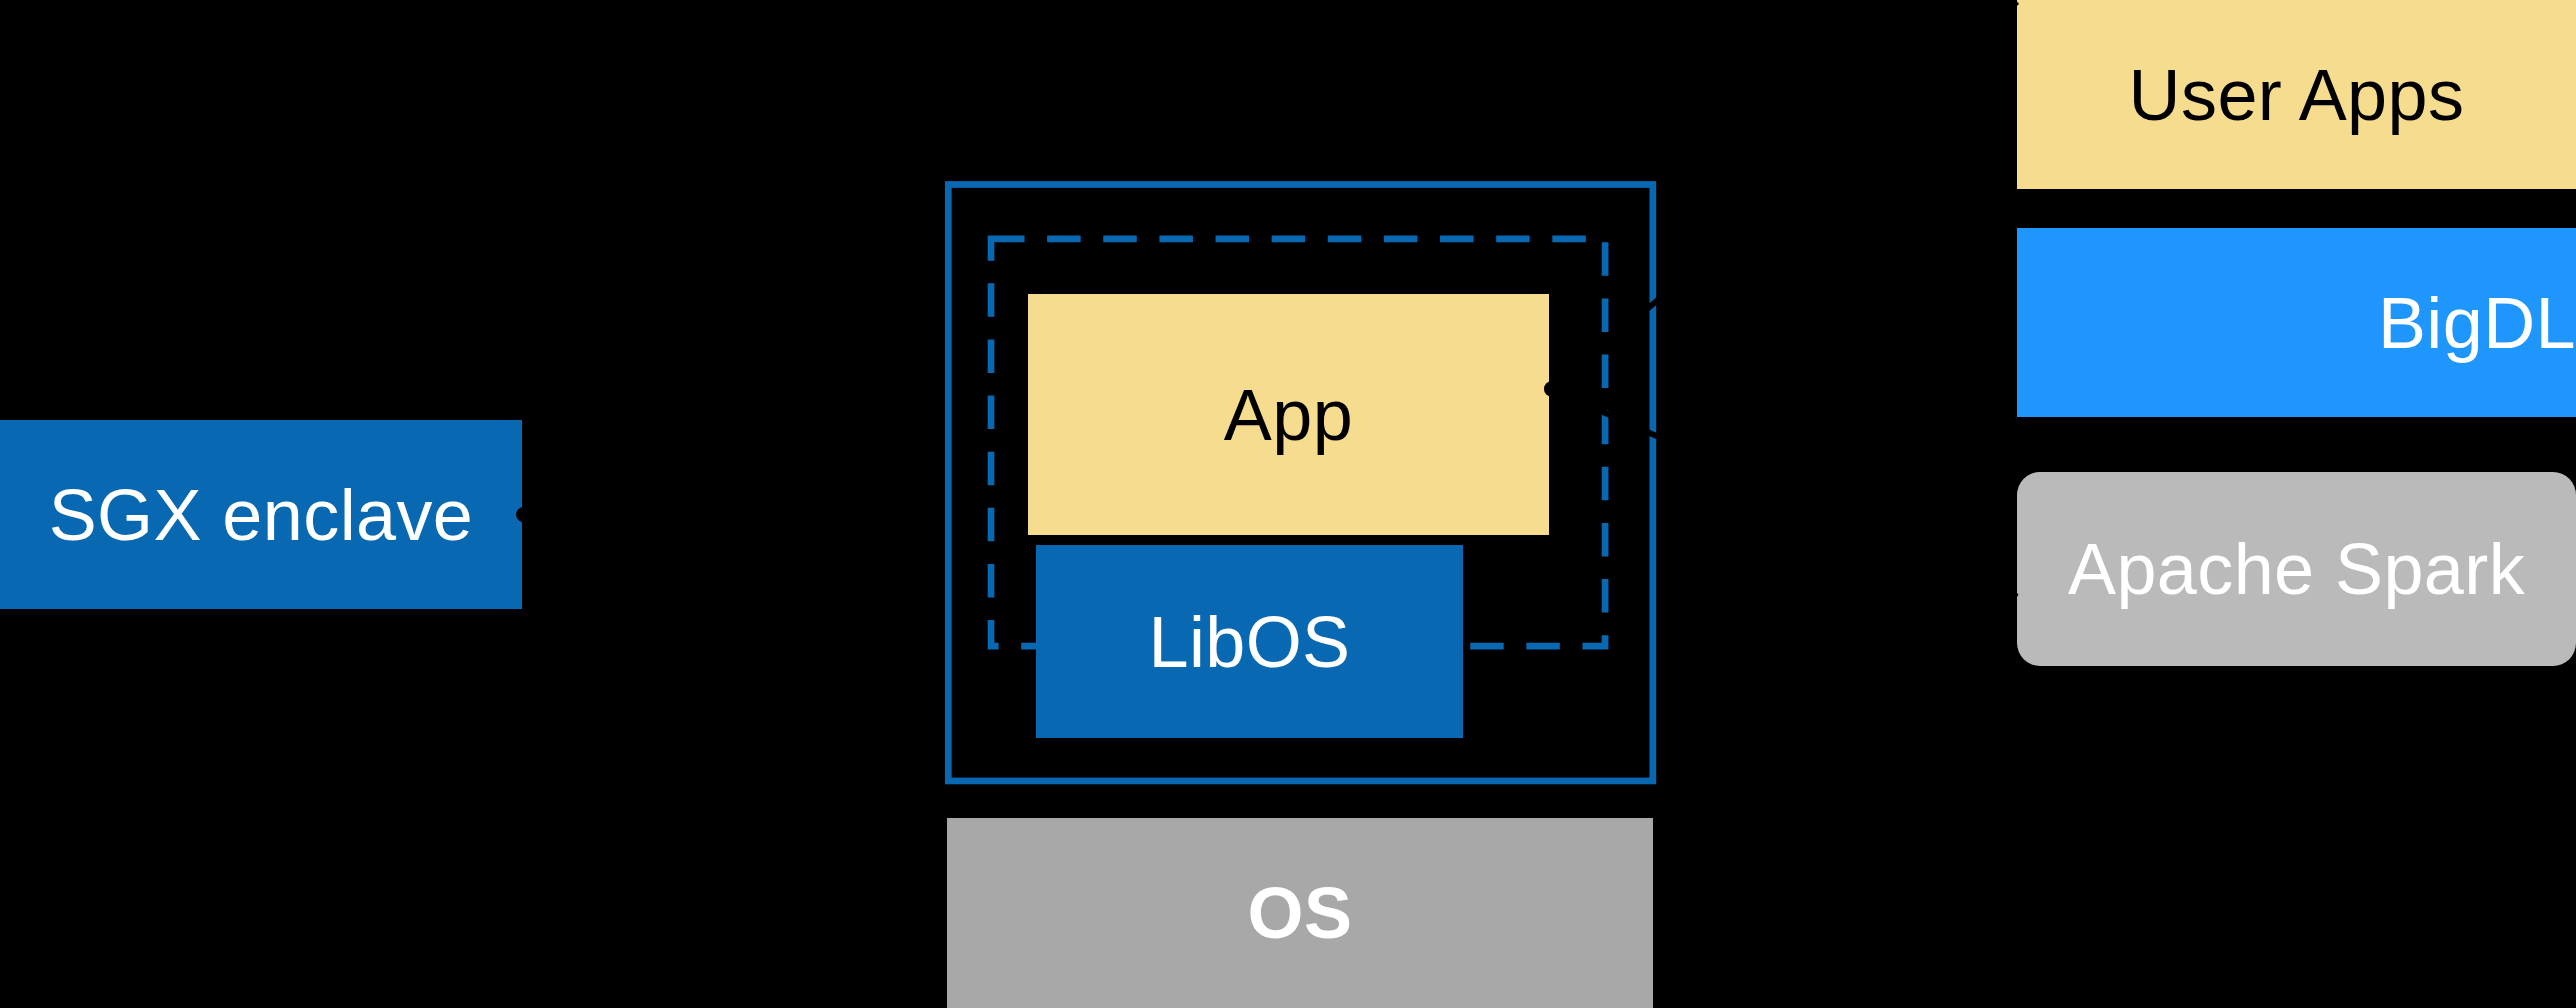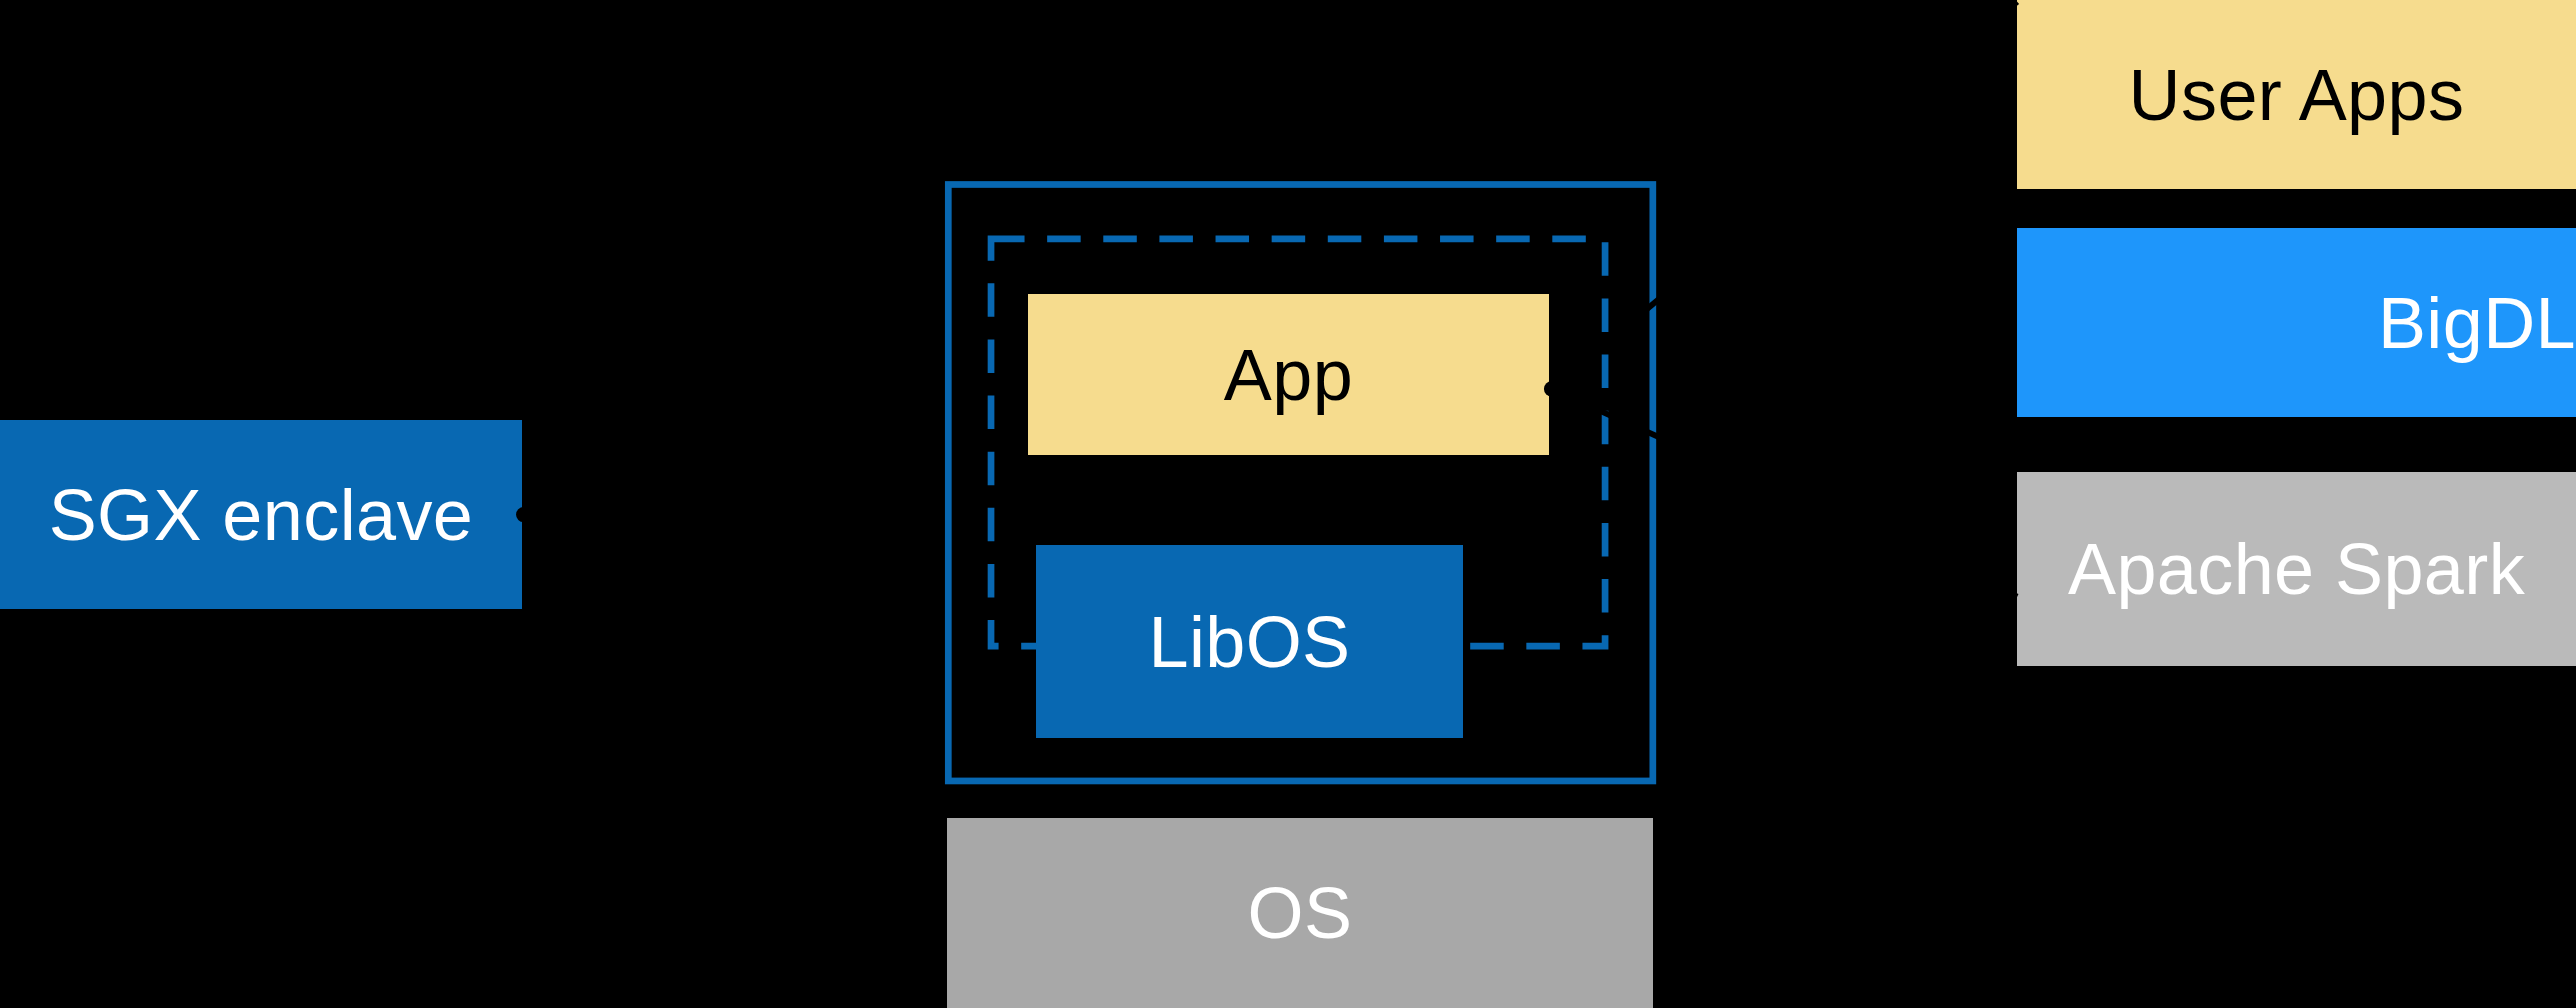--- a/index.html
+++ b/index.html
@@ -25,29 +25,29 @@
   .box{
     position:absolute;
     display:flex;align-items:center;justify-content:center;
     font-size:72px;line-height:1;letter-spacing:0.4px;
     white-space:nowrap;
   }
   .blue-box{background:var(--primary-blue);color:var(--text-light);}
   .yellow-box{background:var(--box-yellow);color:var(--text-dark);}
   .brightblue-box{background:var(--bright-blue);color:var(--text-light);justify-content:flex-end;}
   .sparkgray-box{background:var(--spark-gray);color:var(--text-light);}
-  .osgray-box{background:var(--os-gray);color:var(--text-light);font-weight:normal;align-items:center;}
+  .osgray-box{background:var(--os-gray);color:var(--text-light);font-weight:bold;align-items:center;}
 
   #sgx-box{left:0;top:420px;width:522px;height:189px;}
-  #app-box{left:1028px;top:294px;width:521px;height:161px;z-index:3;}
+  #app-box{left:1028px;top:294px;width:521px;height:241px;z-index:3;}
   #libos-box{left:1036px;top:545px;width:427px;height:193px;z-index:3;}
   #os-box{left:947px;top:818px;width:706px;height:190px;z-index:3;}
   #userapps-box{left:2017px;top:0px;width:559px;height:189px;z-index:3;}
   #bigdl-box{left:2017px;top:228px;width:559px;height:189px;z-index:3;}
-  #spark-box{left:2017px;top:472px;width:559px;height:194px;z-index:3;}
+  #spark-box{left:2017px;top:472px;width:559px;height:194px;z-index:3;border-radius:23px;}
 
   #svg-under{z-index:1;}
   .hbox{z-index:2;}
   #svg-over{z-index:5;}
 
   #svg-under line{stroke:var(--connector-black);}
   #svg-under rect{stroke:var(--primary-blue);fill:none;}
   #svg-over line{stroke:var(--connector-black);}
   #svg-over circle{fill:var(--connector-black);}
 </style>

